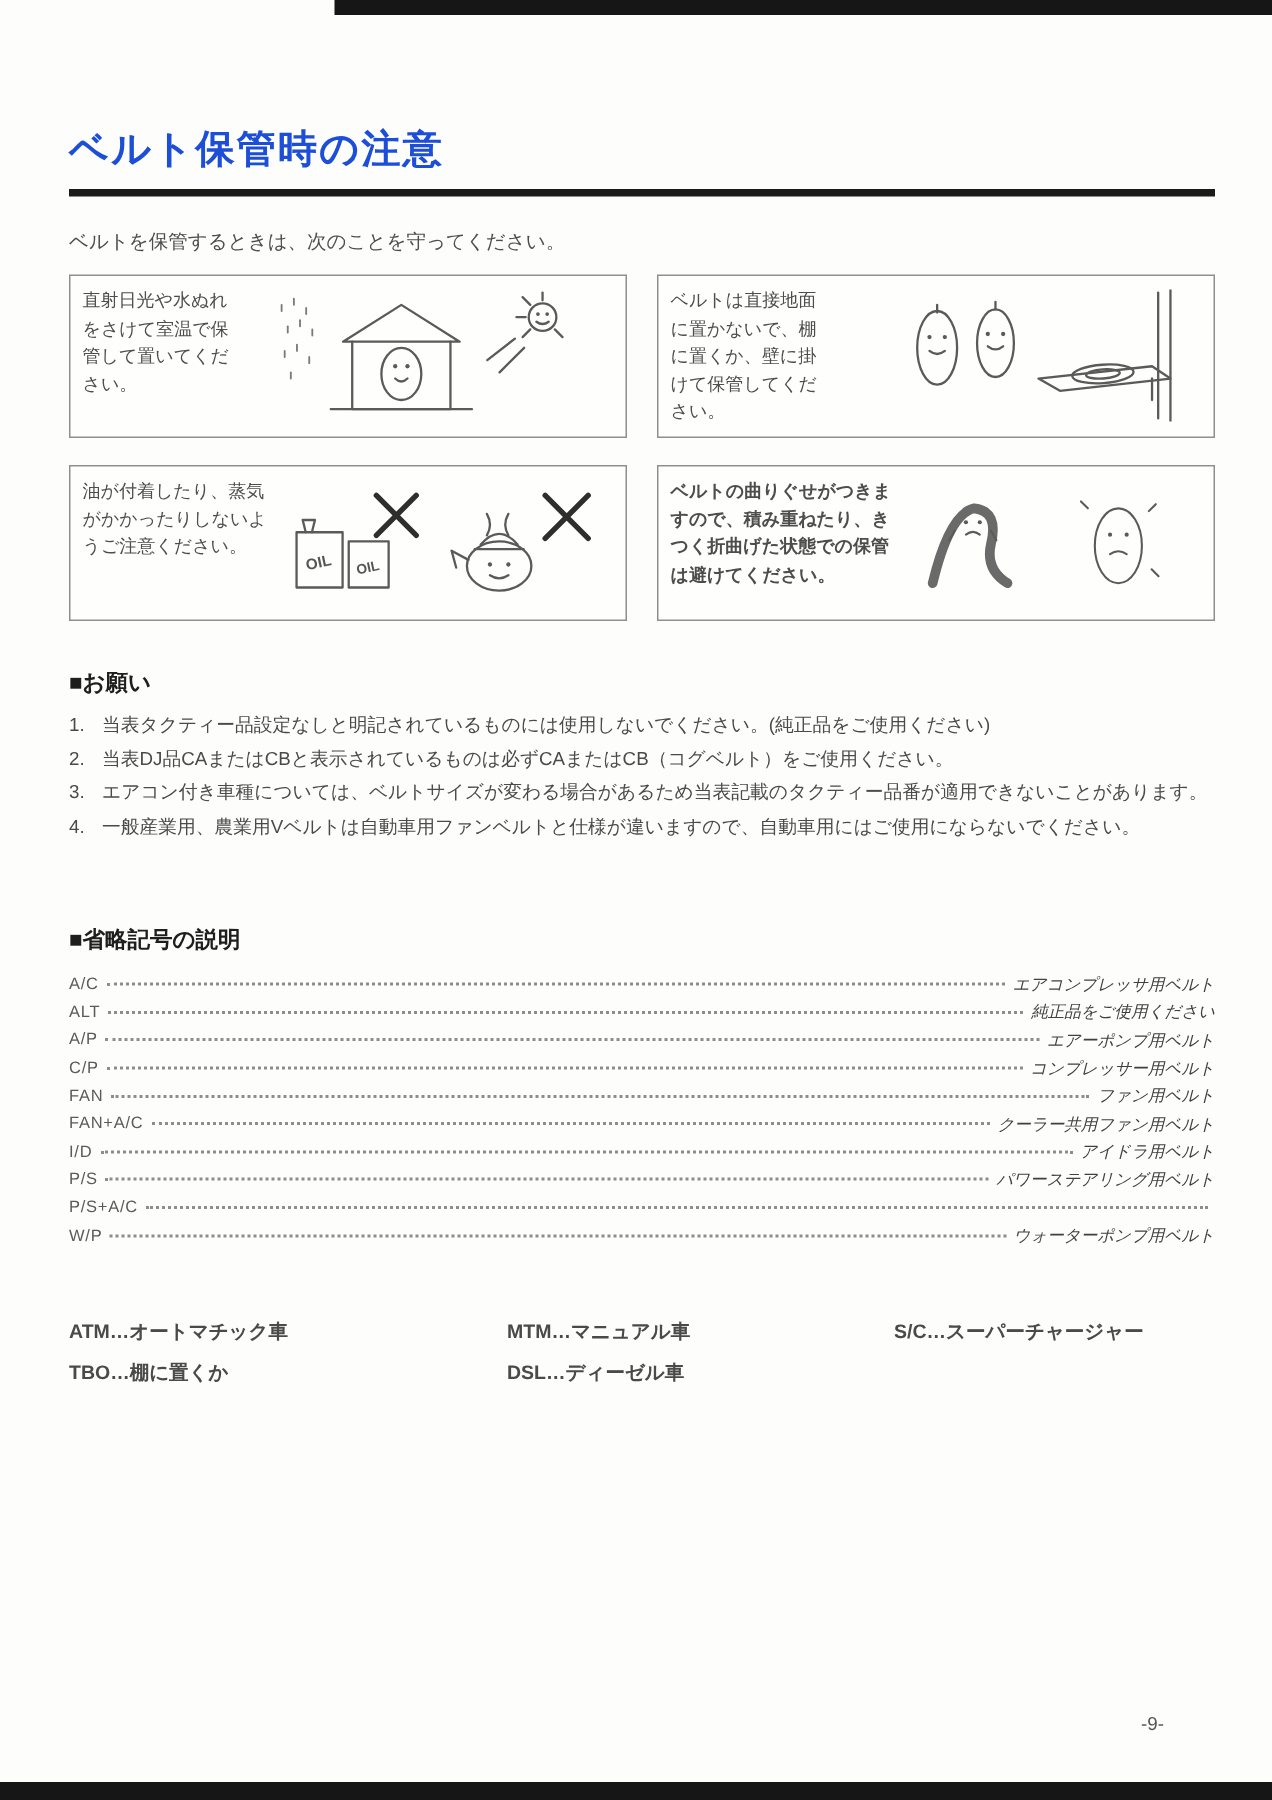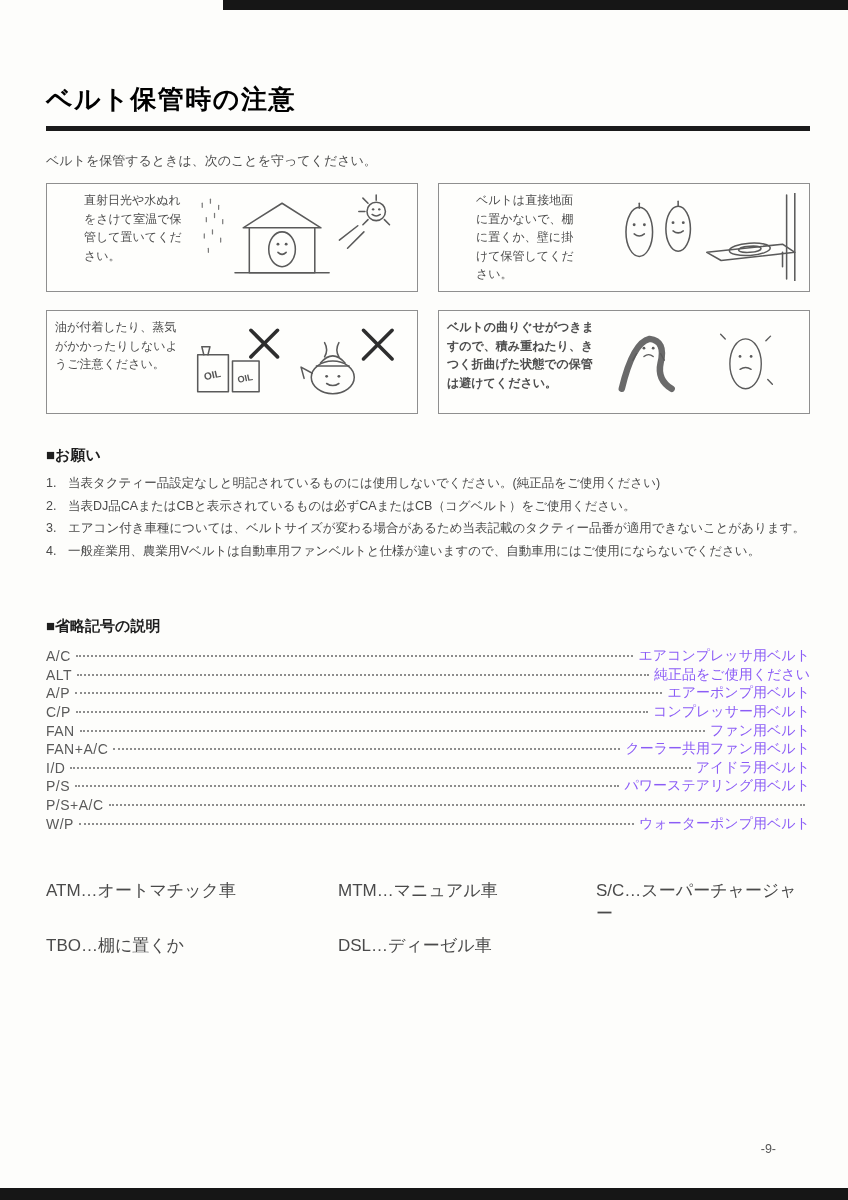--- a/index.html
+++ b/index.html
@@ -7,53 +7,53 @@
     position:relative; width:848px; height:1200px; margin:0 auto;
     background:#fdfdfb; overflow:hidden;
     font-family:"Liberation Sans","DejaVu Sans",sans-serif;
     color:#4a4a4a;
   }
   .top-bar { position:absolute; top:0; left:223px; right:0; height:10px; background:#161616; }
   .bottom-bar { position:absolute; bottom:0; left:0; width:100%; height:12px; background:#161616; }
 
   .content { position:absolute; left:46px; top:82px; width:764px; }
 
-  .title { margin:0; font-size:26px; font-weight:bold; color:#000000; letter-spacing:1.5px; }
+  .title { margin:0; font-size:26px; font-weight:bold; color:#1d4ed8; letter-spacing:1.5px; }
   .title-rule { height:5px; background:#1b1b1b; margin-top:9px; }
 
   .intro { margin-top:21px; font-size:13px; color:#4d4d4d; }
 
   .boxes { margin-top:13px; display:grid; grid-template-columns:1fr 1fr; column-gap:20px; row-gap:18px; }
   .box { border:1px solid #8f8f8f; background:#fefefc; min-height:102px; box-sizing:border-box;
          padding:7px 8px; display:flex; gap:6px; }
   .box-text { font-size:12px; line-height:1.55; color:#4d4d4d; flex:none; }
-  .w8  { width:104px;margin-left:29px; }
+  .w8  { width:104px; }
   .w10 { width:128px; }
   .w12 { width:154px;font-weight:bold; }
   .box-art { flex:1; display:flex; align-items:center; justify-content:center; min-width:0; }
   .box-art svg { width:100%; height:88px; }
 
   .section-heading { font-size:15px; font-weight:bold; color:#1e1e1e; }
 
   .request { margin-top:32px; }
   .notes { margin-top:9px; }
   .note { display:flex; font-size:12.5px; color:#4a4a4a; line-height:1.5; margin-bottom:4px; }
   .note-num { width:22px; flex:none; }
   .note-body { flex:1; }
   .note-line2 { margin-top:1px; padding-left:3px; }
 
   .abbr { margin-top:56px; }
   .abbr-list { margin-top:11px; }
-  .abbr-row { display:flex; align-items:center; height:18.6px; font-size:14px; color:#5a5a5a; }
+  .abbr-row { display:flex; align-items:center; height:18.6px; font-size:11px; color:#5a5a5a; }
   .abbr-code { flex:none; letter-spacing:0.5px; }
   .abbr-dots { flex:1; border-top:2px dotted #8d8d8d; margin:0 5px; }
-  .abbr-desc { flex:none; color:#8b5cf6; }
+  .abbr-desc { flex:none; color:#404040;font-style:italic; }
 
   .legend { margin-top:46px; display:grid; grid-template-columns:292px 258px 1fr;
-            row-gap:9px; font-size:17px; color:#4a4a4a; }
+            row-gap:9px; font-size:13px; color:#4a4a4a;font-weight:bold; }
 
   .page-number { position:absolute; right:72px; bottom:44px; font-size:12.5px; color:#555; }
 
   .art { stroke:#5a5a5a; fill:none; stroke-width:1.5; stroke-linecap:round; stroke-linejoin:round; }
   .art .dot { fill:#5a5a5a; stroke:none; }
   .art .xmark { stroke:#2e2e2e; stroke-width:3.5; }
   .art .band { stroke:#6a6a6a; stroke-width:7; }
   .art text { fill:#555; stroke:none; font-family:"Liberation Sans",sans-serif; font-weight:bold; }
 </style>
 </head>

